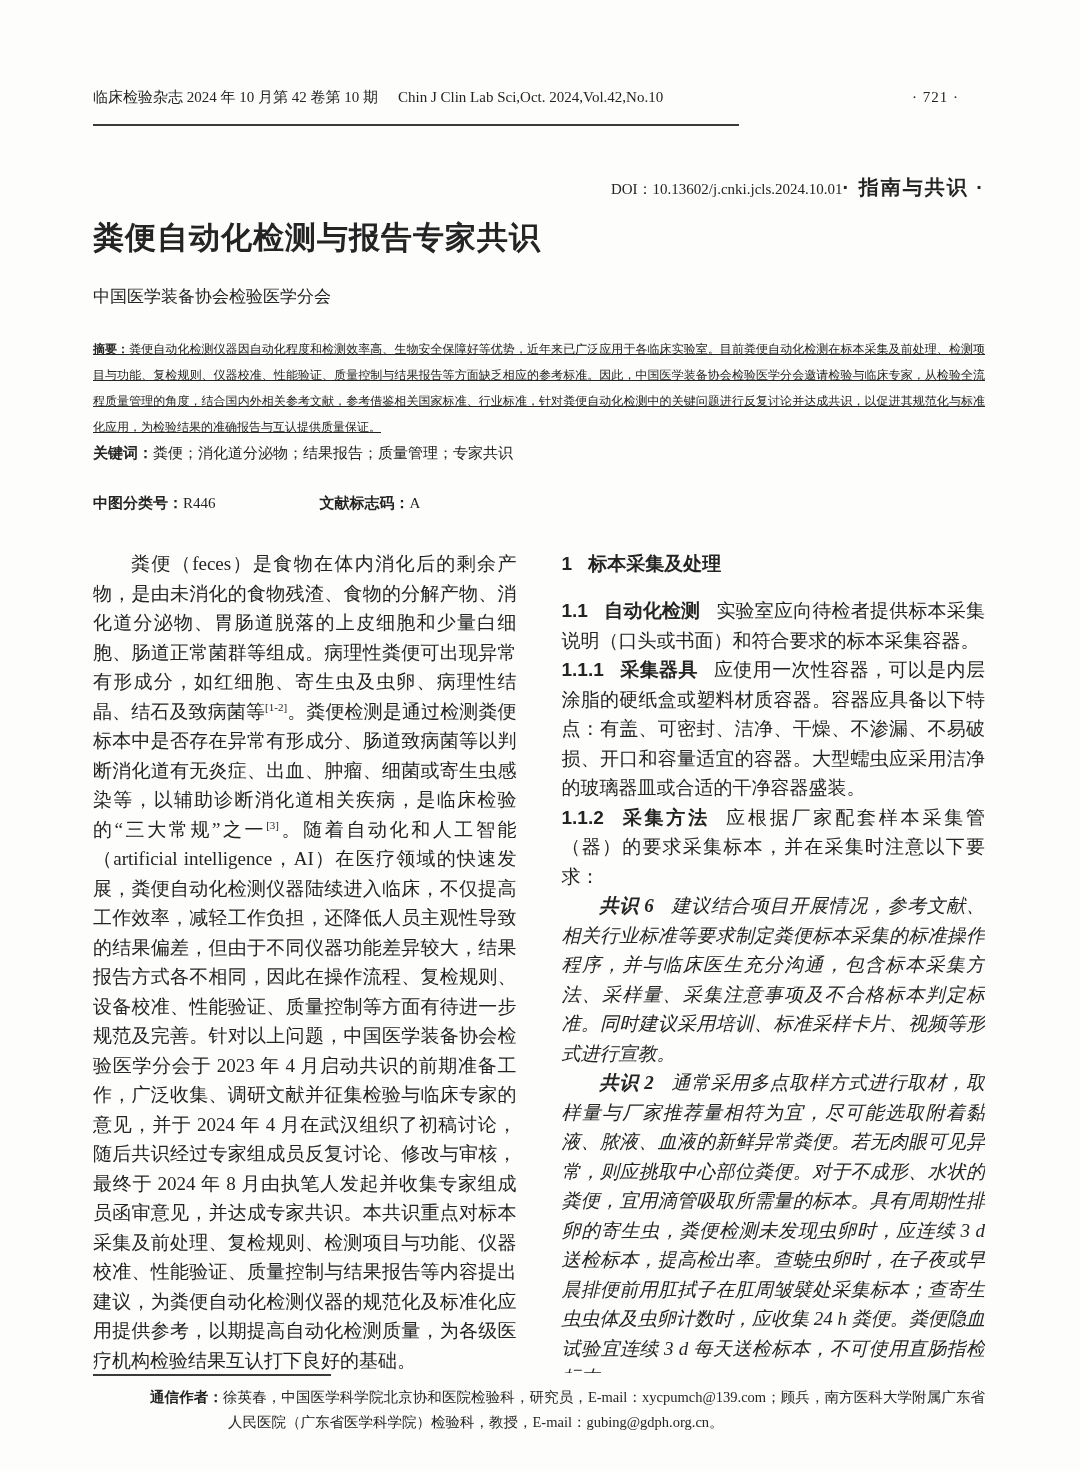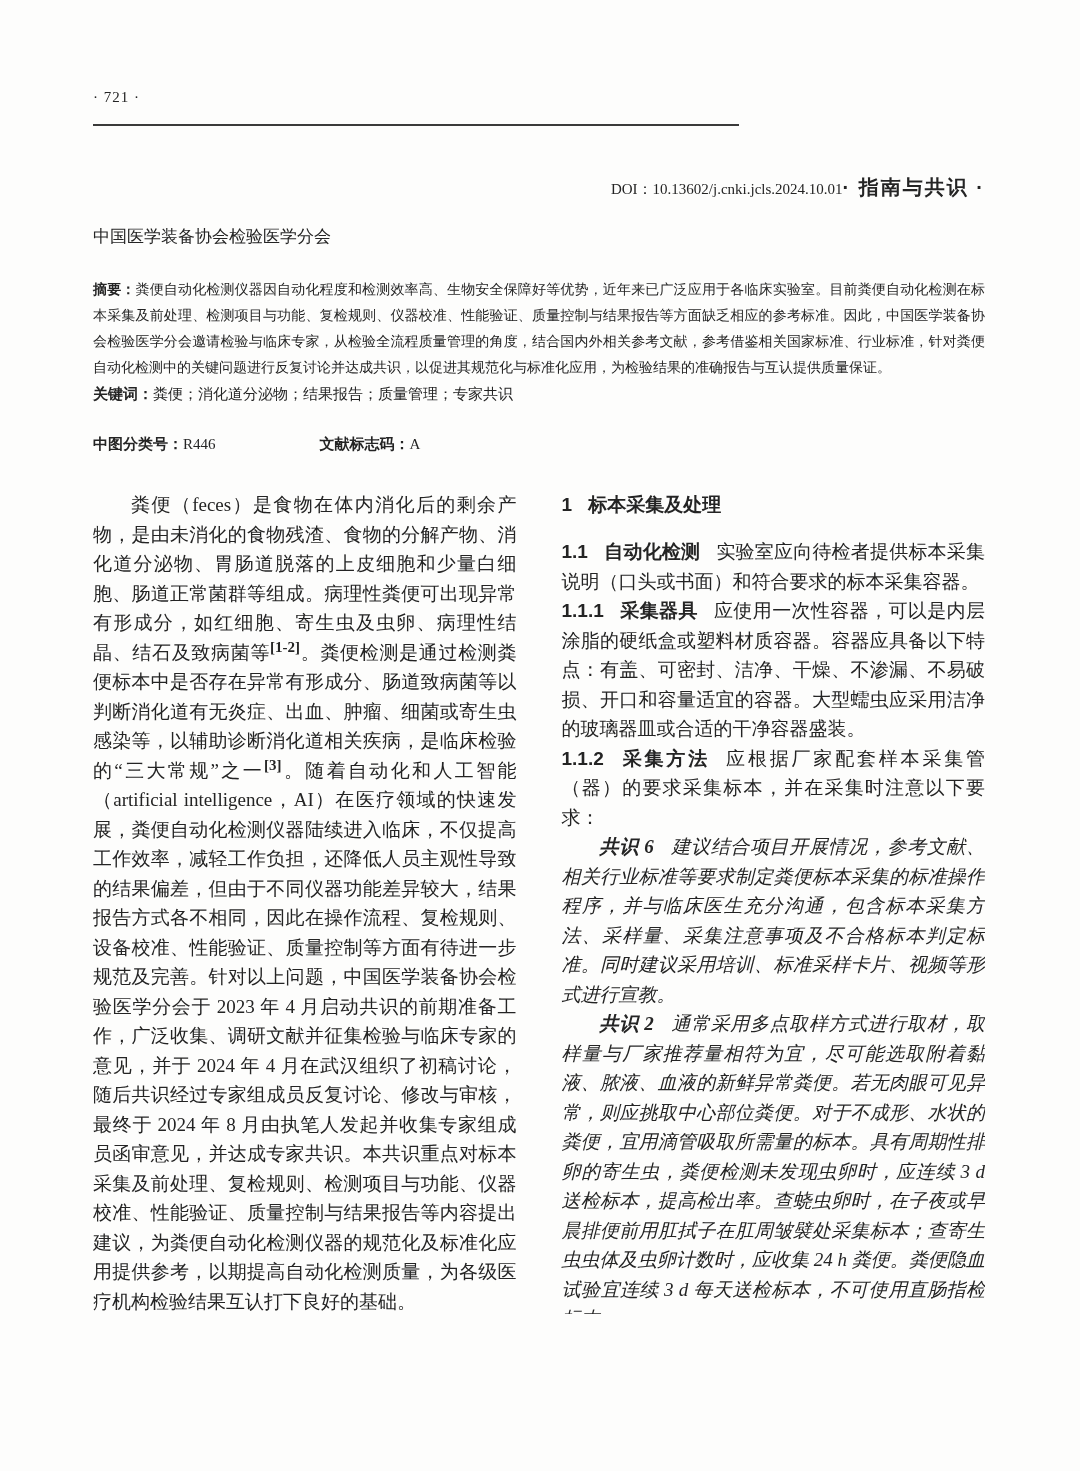--- a/index.html
+++ b/index.html
@@ -41,36 +41,36 @@
   
   .title{
     margin:14px 0 0 0;
     font-family:var(--sans);font-weight:bold;
     font-size:31px;line-height:46px;letter-spacing:1px;
   }
   .author{margin-top:24px;font-size:17px;}
   
   .abstract{
     margin:28px 0 0 0;
-    font-size:14px;line-height:26px;text-align:justify;
+    font-size:12px;line-height:26px;text-align:justify;text-decoration:underline;
   }
   .kw{margin:0;font-size:15px;line-height:26px;}
   .clc{margin-top:25px;font-size:15px;line-height:24px;display:flex;gap:104px;}
   .lbl{font-family:var(--sans);font-weight:bold;}
   
   .columns{
     margin-top:34px;
     display:flex;gap:45px;
     font-size:19px;line-height:29.5px;text-align:justify;
     height:824px;overflow:hidden;
   }
   .col{width:424px;}
   .body-p{margin:0;}
   .indent{text-indent:2em;}
-  sup{font-size:15px;line-height:0;vertical-align:super;font-weight:bold;}
+  sup{font-size:11px;line-height:0;vertical-align:super;}
   .sec-h{
     margin:0 0 18px 0;
     font-family:var(--sans);font-weight:bold;font-size:19px;line-height:29px;
   }
   .sec-num{margin-right:0.85em;}
   .pnum,.plabel{font-family:var(--sans);font-weight:bold;margin-right:0.85em;}
   .consensus{font-style:italic;}
   .clabel{font-weight:bold;margin-right:0.9em;}
   
   .footnote-area{position:absolute;left:93px;right:95px;top:1374px;}
@@ -80,29 +80,33 @@
     padding-left:78px;text-indent:-78px;
     font-size:14.5px;line-height:25px;text-align:justify;
   }
 </style>
 </head>
 <body>
 
 <div class="page">
 
   <div class="page-header">
+    <div class="journal-line">
+      <span>临床检验杂志 2024 年 10 月第 42 卷第 10 期</span><span class="jr-en">Chin J Clin Lab Sci,Oct. 2024,Vol.42,No.10</span>
+    </div>
     <div class="page-num">· 721 ·</div>
   </div>
   <div class="header-rule"></div>
 
   <div class="meta-row">
     <div class="doi">DOI：10.13602/j.cnki.jcls.2024.10.01</div>
     <div class="badge">· 指南与共识 ·</div>
   </div>
 
+  <h1 class="title">粪便自动化检测与报告专家共识</h1>
 
   <div class="author">中国医学装备协会检验医学分会</div>
 
   <p class="abstract"><span class="lbl">摘要：</span><span>粪便自动化检测仪器因自动化程度和检测效率高、生物安全保障好等优势，近年来已广泛应用于各临床实验室。目前粪便自动化检测在标本采集及前处理、检测项目与功能、复检规则、仪器校准、性能验证、质量控制与结果报告等方面缺乏相应的参考标准。因此，中国医学装备协会检验医学分会邀请检验与临床专家，从检验全流程质量管理的角度，结合国内外相关参考文献，参考借鉴相关国家标准、行业标准，针对粪便自动化检测中的关键问题进行反复讨论并达成共识，以促进其规范化与标准化应用，为检验结果的准确报告与互认提供质量保证。</span></p>
 
   <p class="kw"><span class="lbl">关键词：</span><span>粪便；消化道分泌物；结果报告；质量管理；专家共识</span></p>
 
   <div class="clc">
     <span><span class="lbl">中图分类号：</span><span>R446</span></span>
     <span><span class="lbl">文献标志码：</span><span>A</span></span>
@@ -123,14 +127,18 @@
 
       <p class="body-p"><span class="pnum">1.1.2</span><span class="plabel">采集方法</span><span>应根据厂家配套样本采集管（器）的要求采集标本，并在采集时注意以下要求：</span></p>
 
       <p class="body-p consensus indent"><span class="clabel">共识 6</span><span>建议结合项目开展情况，参考文献、相关行业标准等要求制定粪便标本采集的标准操作程序，并与临床医生充分沟通，包含标本采集方法、采样量、采集注意事项及不合格标本判定标准。同时建议采用培训、标准采样卡片、视频等形式进行宣教。</span></p>
 
       <p class="body-p consensus indent"><span class="clabel">共识 2</span><span>通常采用多点取样方式进行取材，取样量与厂家推荐量相符为宜，尽可能选取附着黏液、脓液、血液的新鲜异常粪便。若无肉眼可见异常，则应挑取中心部位粪便。对于不成形、水状的粪便，宜用滴管吸取所需量的标本。具有周期性排卵的寄生虫，粪便检测未发现虫卵时，应连续 3 d 送检标本，提高检出率。查蛲虫卵时，在子夜或早晨排便前用肛拭子在肛周皱襞处采集标本；查寄生虫虫体及虫卵计数时，应收集 24 h 粪便。粪便隐血试验宜连续 3 d 每天送检标本，不可使用直肠指检标本。</span></p>
     </div>
 
   </div>
 
+  <div class="footnote-area">
+    <div class="footnote-rule"></div>
+    <p class="footnote"><span class="lbl">通信作者：</span><span>徐英春，中国医学科学院北京协和医院检验科，研究员，E-mail：xycpumch@139.com；顾兵，南方医科大学附属广东省人民医院（广东省医学科学院）检验科，教授，E-mail：gubing@gdph.org.cn。</span></p>
+  </div>
 
 </div>
 
 </body></html>

